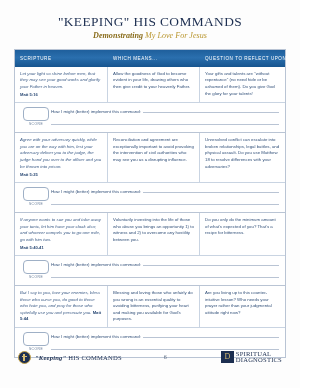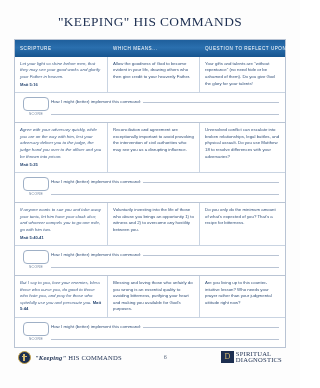--- a/index.html
+++ b/index.html
@@ -245,20 +245,21 @@
   }
   .sd-words span { display: block; white-space: nowrap; }
 </style>
 </head>
 <body>
 
 <div class="page">
 
   <div class="title-block">
     <div class="doc-title">"KEEPING" HIS COMMANDS</div>
+    <div class="doc-subtitle"><span class="sub-strong">Demonstrating</span><span> My Love For Jesus</span></div>
   </div>
 
   <div class="table-wrap">
 
     <div class="thead">
       <div class="th col1">SCRIPTURE</div>
       <div class="th col2">WHICH MEANS...</div>
       <div class="th col3">QUESTION TO REFLECT UPON</div>
     </div>
 

